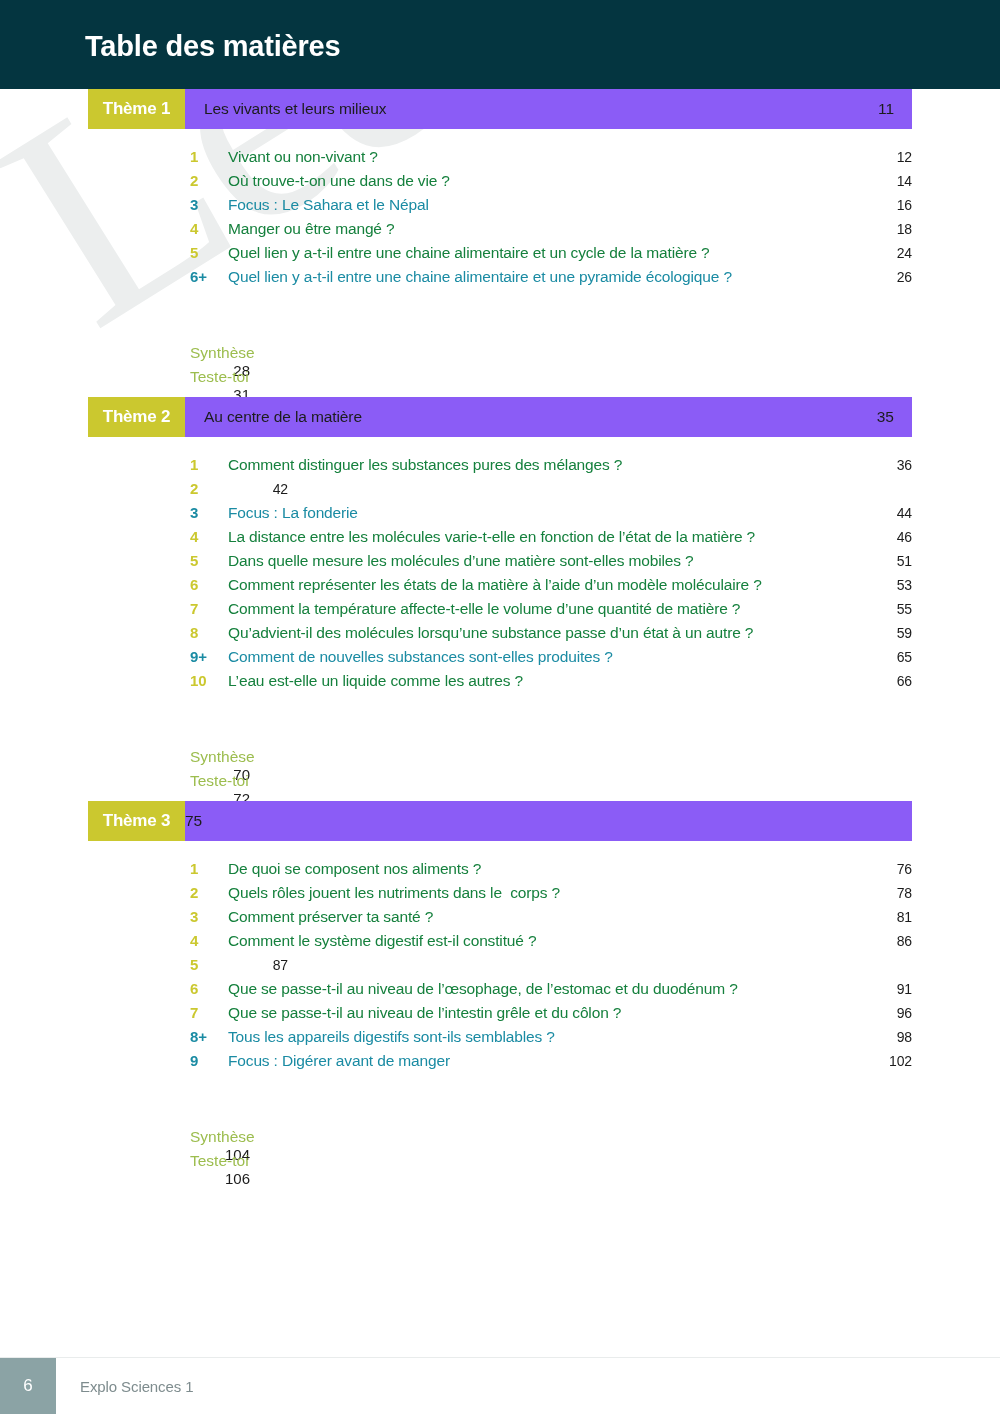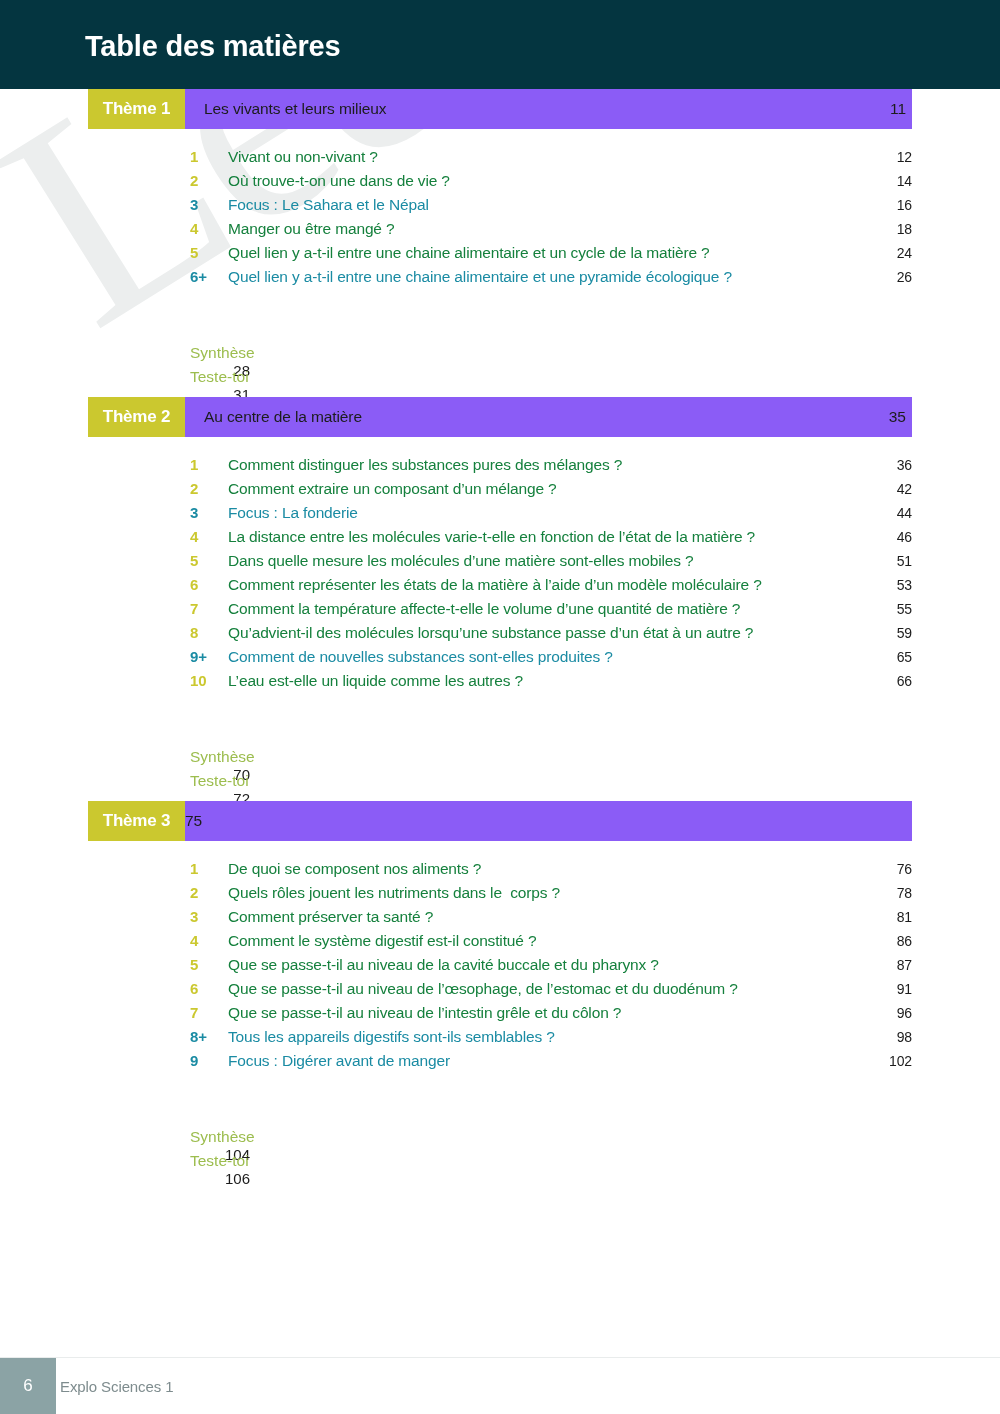--- a/index.html
+++ b/index.html
@@ -73,21 +73,21 @@
   }
   .theme-name{
     flex:1 1 auto;
     padding-left:19px;
     font-size:15.5px;
     color:#1c1c1c;
     letter-spacing:-0.1px;
   }
   .theme-page{
     flex:0 0 auto;
-    padding-right:6px;
+    padding-right:18px;
     font-size:15.5px;
     color:#1c1c1c;
     text-align:right;
   }
 
   .entries{
     margin-left:190px;
     width:722px;
     padding-top:19px;
   }
@@ -147,21 +147,21 @@
   .footer-num{
     width:56px;flex:0 0 56px;
     background:#8ba3a5;
     color:#ffffff;
     font-size:17px;
     display:flex;align-items:center;justify-content:center;
   }
   .footer-label{
     flex:1 1 auto;
     display:flex;align-items:center;
-    padding-left:4px;
+    padding-left:24px;
     font-size:15px;
     color:#7e8c8e;
     letter-spacing:-0.1px;
   }
   .footer-rule{
     position:absolute;left:0;bottom:56px;width:1000px;height:1px;background:#e9ecec;
   }
 </style>
 </head>
 <body>
@@ -234,21 +234,20 @@
           <div class="theme-page">35</div>
         </div>
         <div class="entries">
           <div class="entry">
             <span class="num">1</span>
             <span class="lbl">Comment distinguer les substances pures des mélanges ?</span>
             <span class="pg">36</span>
           </div>
           <div class="entry">
             <span class="num">2</span>
-            <span class="lbl">Comment extraire un composant d’un mélange ?</span>
             <span class="pg">42</span>
           </div>
           <div class="entry focus">
             <span class="num">3</span>
             <span class="lbl">Focus : La fonderie</span>
             <span class="pg">44</span>
           </div>
           <div class="entry">
             <span class="num">4</span>
             <span class="lbl">La distance entre les molécules varie-t-elle en fonction de l’état de la matière ?</span>
@@ -320,21 +319,20 @@
             <span class="lbl">Comment préserver ta santé ?</span>
             <span class="pg">81</span>
           </div>
           <div class="entry">
             <span class="num">4</span>
             <span class="lbl">Comment le système digestif est-il constitué ?</span>
             <span class="pg">86</span>
           </div>
           <div class="entry">
             <span class="num">5</span>
-            <span class="lbl">Que se passe-t-il au niveau de la cavité buccale et du pharynx ?</span>
             <span class="pg">87</span>
           </div>
           <div class="entry">
             <span class="num">6</span>
             <span class="lbl">Que se passe-t-il au niveau de l’œsophage, de l’estomac et du duodénum ?</span>
             <span class="pg">91</span>
           </div>
           <div class="entry">
             <span class="num">7</span>
             <span class="lbl">Que se passe-t-il au niveau de l’intestin grêle et du côlon ?</span>

